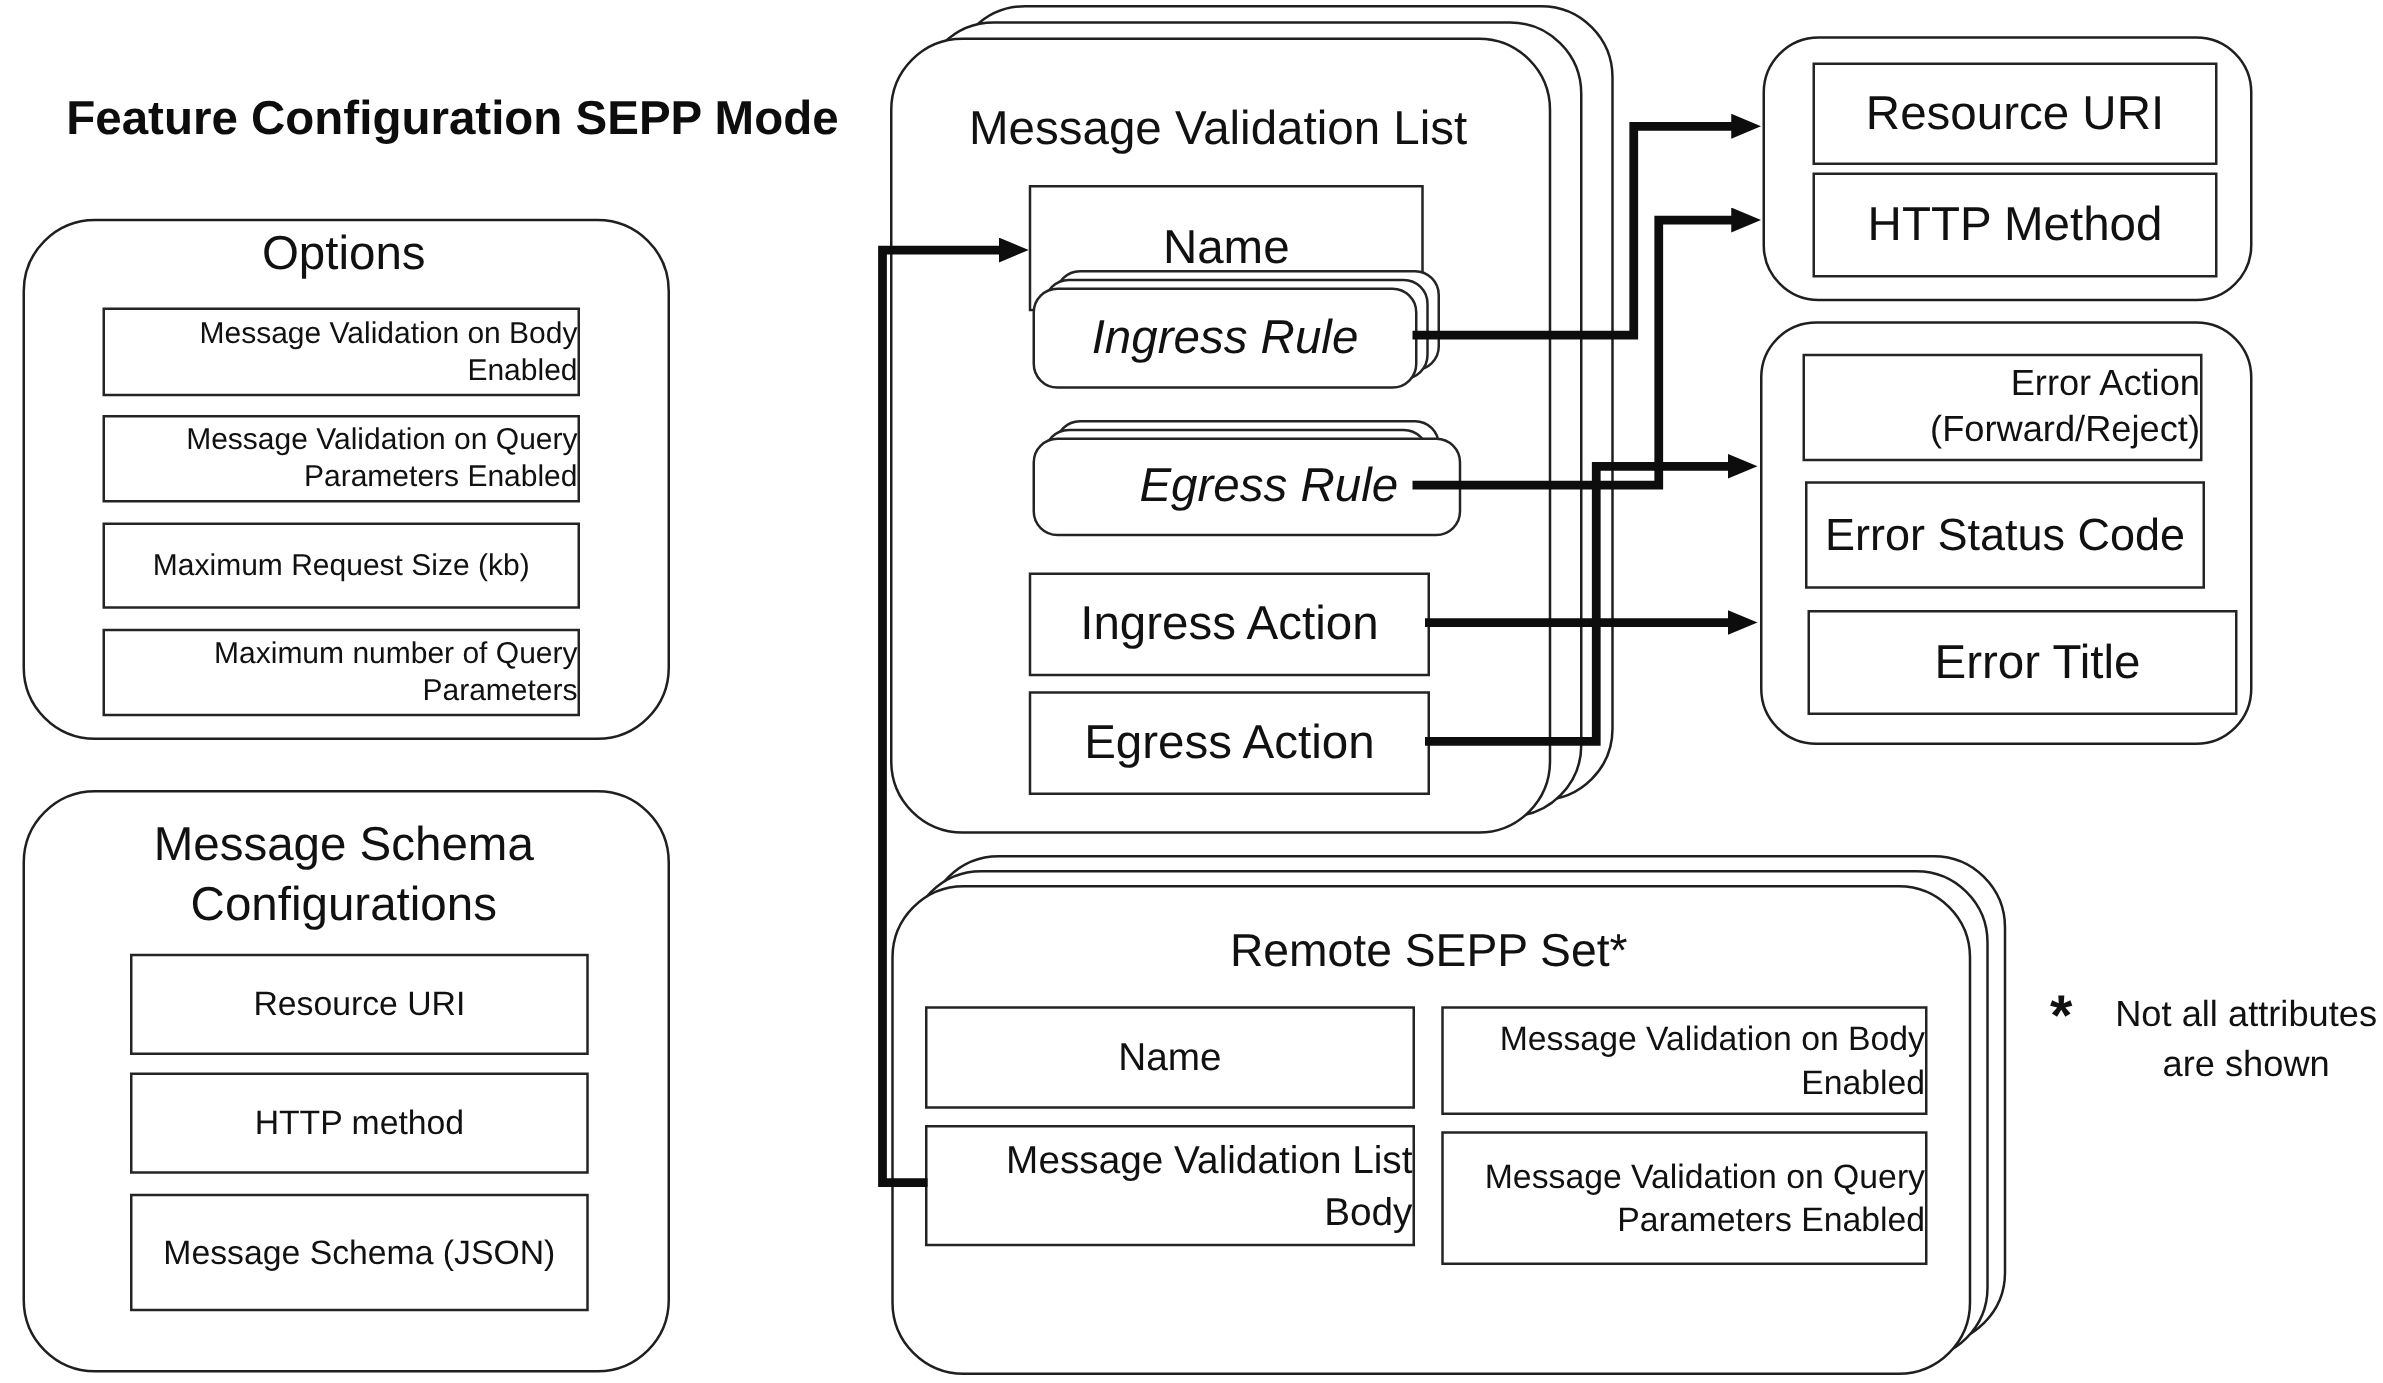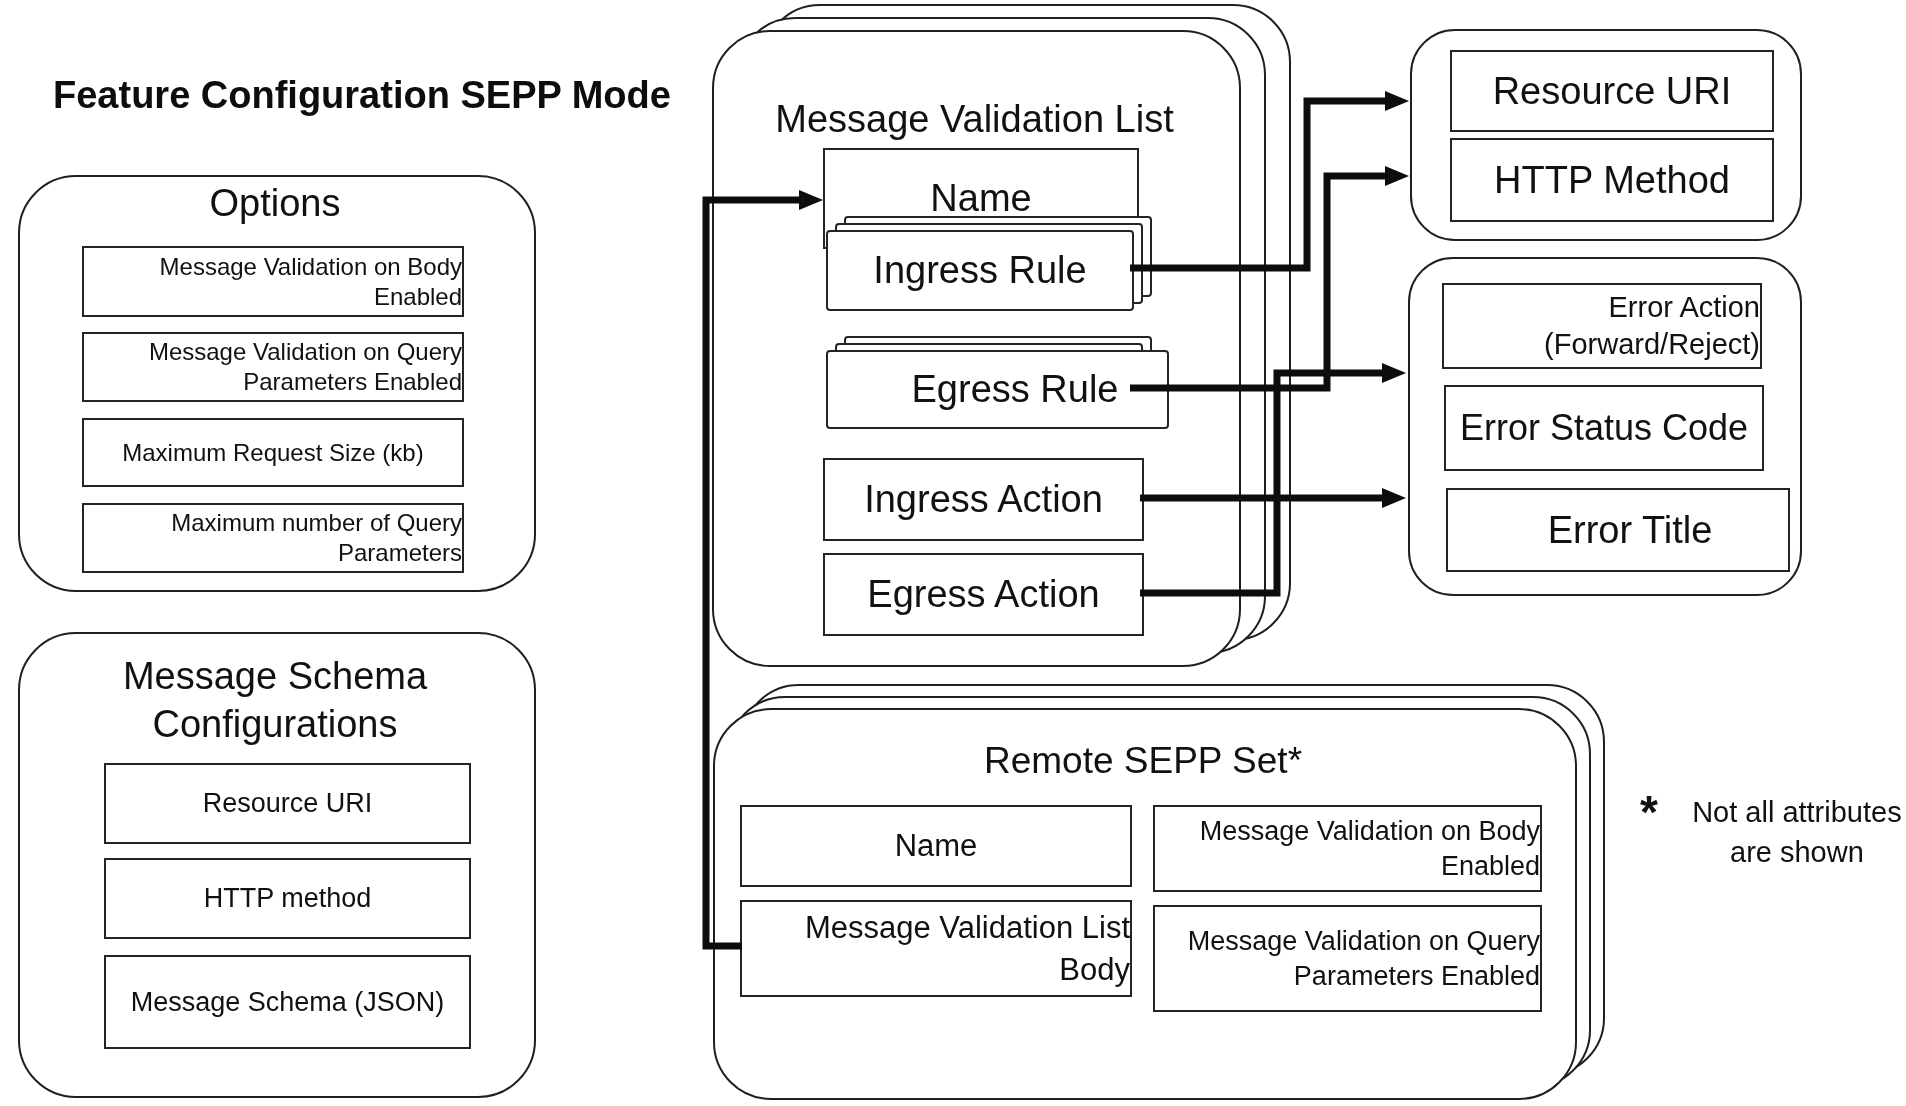--- a/index.html
+++ b/index.html
@@ -7,21 +7,21 @@
     position:relative;width:1906px;height:1106px;background:#fff;overflow:hidden;
     font-family:"Liberation Sans", sans-serif;color:#111;
   }
   .page-title{
     position:absolute;left:53px;top:74px;margin:0;
     font-size:38px;font-weight:bold;letter-spacing:0px;color:#0d0d0d;white-space:nowrap;
   }
   .card{position:absolute;background:#fff;border:2.5px solid #1f1f1f;}
   .r58{border-radius:58px;}
   .r45{border-radius:45px;}
-  .r20{border-radius:4px;}
+  .r20{border-radius:20px;font-style:italic;}
   .glabel{position:absolute;text-align:center;color:#111;}
   .field{
     position:absolute;background:#fff;border:2.5px solid #242424;
     display:flex;align-items:center;justify-content:center;
     text-align:right;line-height:1.22;
   }
   .f38{font-size:38px;}
   .f37{font-size:37px;}
   .f36{font-size:36px;}
   .f31{font-size:31px;line-height:42px;}
@@ -49,21 +49,21 @@
 
   <div class="card r58" style="left:18px;top:632px;width:514px;height:462px;"></div>
   <div class="glabel f38" style="left:68px;top:652px;width:414px;line-height:48px;">Message Schema Configurations</div>
   <div class="field f27" style="left:104px;top:763px;width:363px;height:77px;">Resource URI</div>
   <div class="field f27" style="left:104px;top:858px;width:363px;height:77px;">HTTP method</div>
   <div class="field f27" style="left:104px;top:955px;width:363px;height:90px;">Message Schema (JSON)</div>
 
   <div class="card r58" style="left:762px;top:4px;width:525px;height:633px;"></div>
   <div class="card r58" style="left:737px;top:17px;width:525px;height:633px;"></div>
   <div class="card r58" style="left:712px;top:30px;width:525px;height:633px;"></div>
-  <div class="glabel f38" style="left:712px;top:82px;width:525px;margin-top:16px;">Message Validation List</div>
+  <div class="glabel f38" style="left:712px;top:82px;width:525px;">Message Validation List</div>
   <div class="field f38" style="left:823px;top:148px;width:312px;height:97px;">Name</div>
 
   <div class="field r20" style="left:844px;top:216px;width:304px;height:77px;"></div>
   <div class="field r20" style="left:835px;top:223px;width:304px;height:77px;"></div>
   <div class="field f38 r20" style="left:826px;top:230px;width:304px;height:77px;">Ingress Rule</div>
 
   <div class="field r20" style="left:844px;top:336px;width:304px;height:75px;"></div>
   <div class="field r20" style="left:835px;top:343px;width:304px;height:75px;"></div>
   <div class="field f38 r20" style="left:826px;top:350px;width:304px;height:75px;padding-left:35px;">Egress Rule</div>
 

